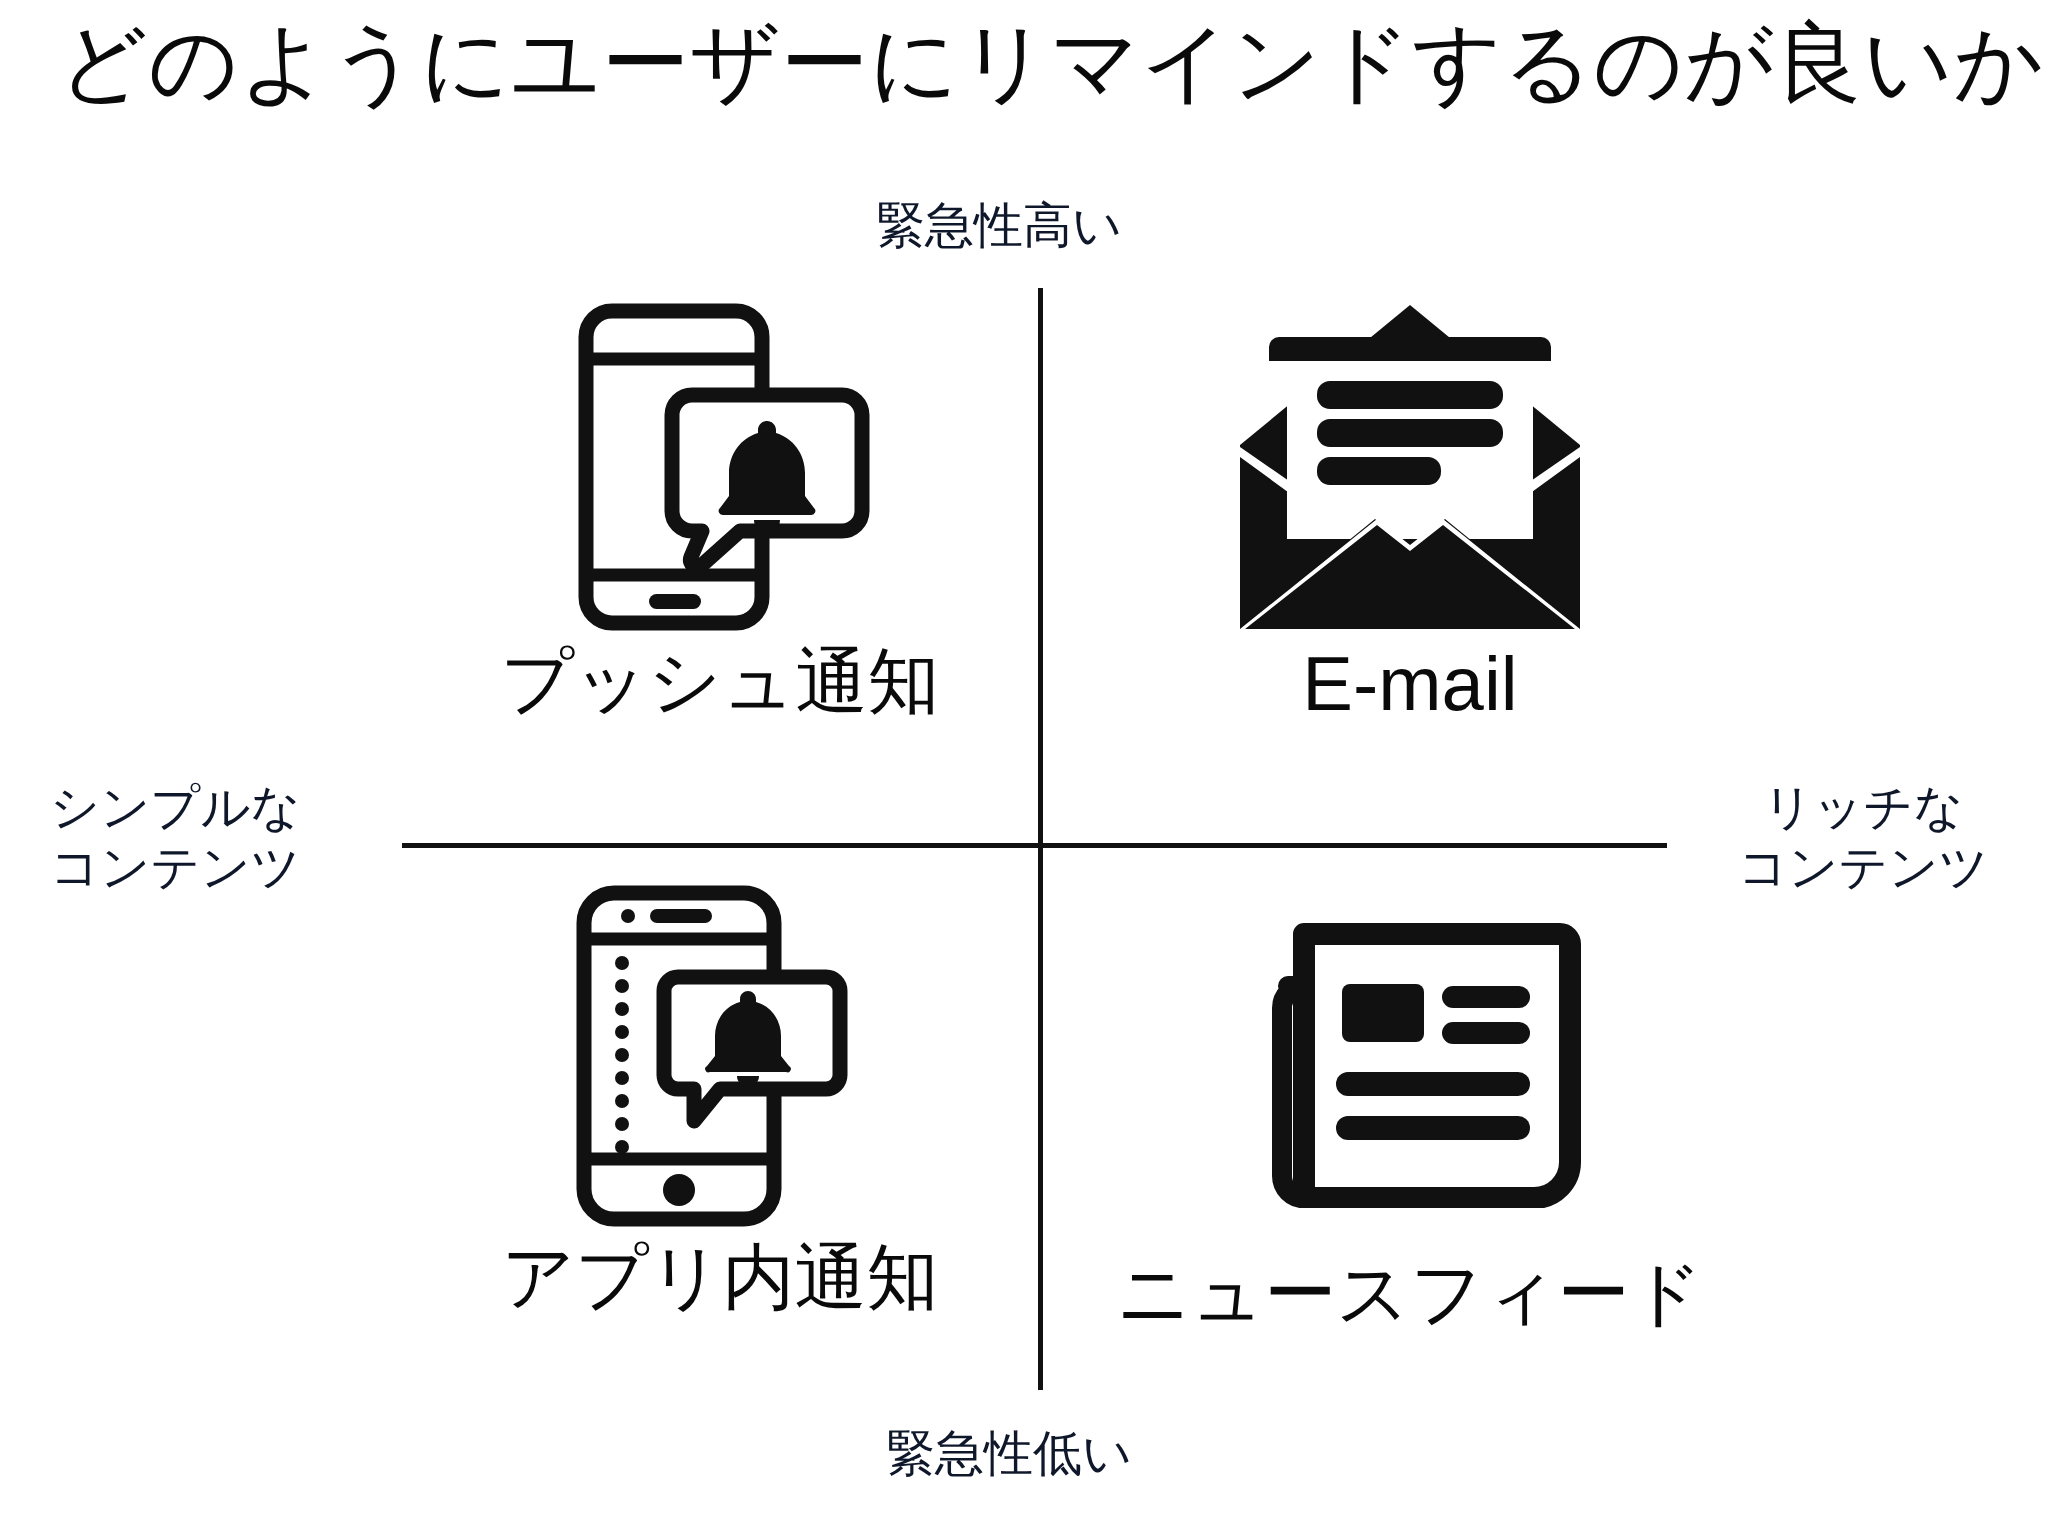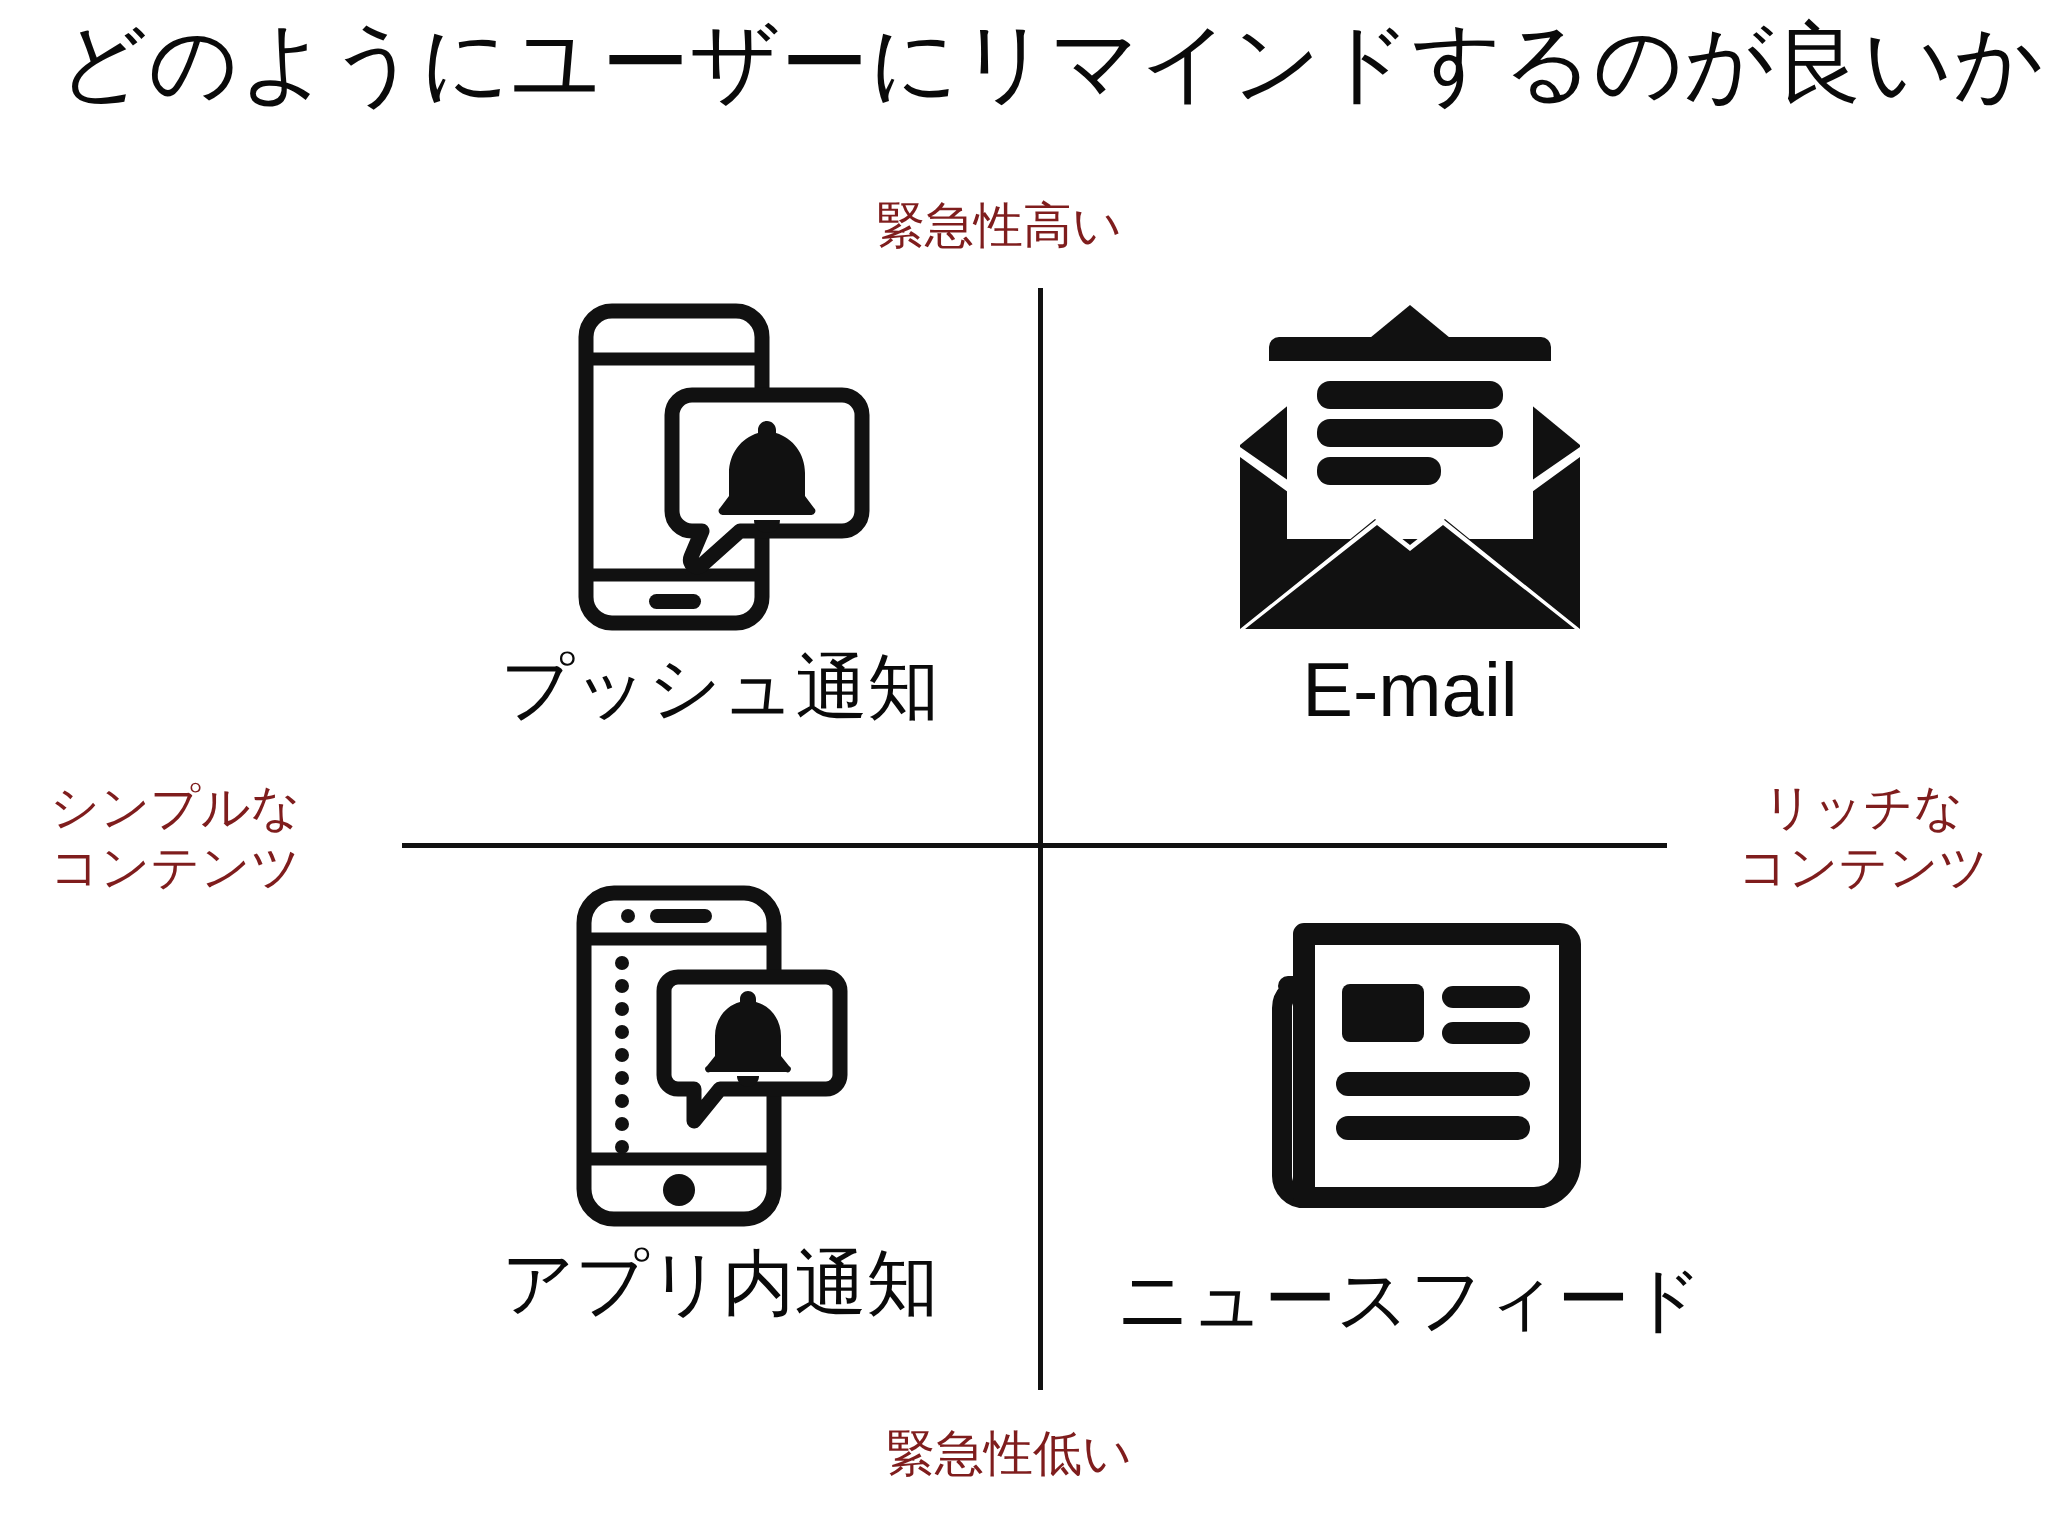--- a/index.html
+++ b/index.html
@@ -52,21 +52,21 @@
     height: 5px;
     background: #111111;
   }
 
   
   .axis-label {
     position: absolute;
     font-size: 49px;
     line-height: 1.22;
     font-weight: 400;
-    color: #7f1d1d;
+    color: #0f172a;
     white-space: nowrap;
   }
   #axis-label-top {
     left: 876px;
     top: 196px;
   }
   #axis-label-bottom {
     left: 876px;
     top: 1424px;
     margin-left: 10px;
@@ -99,21 +99,20 @@
   .quad-icon {
     height: 350px;
     display: flex;
     align-items: center;
     justify-content: center;
   }
   #quad-bl .quad-icon,
   #quad-br .quad-icon { height: 360px; }
 
   .quad-label {
-    margin-top: 6px;
     font-size: 72px;
     line-height: 1.1;
     font-weight: 400;
     white-space: nowrap;
     color: #0a0a0a;
   }
   #quad-label-tr { font-size: 76px; }
 
   svg { display: block; }
 </style>

